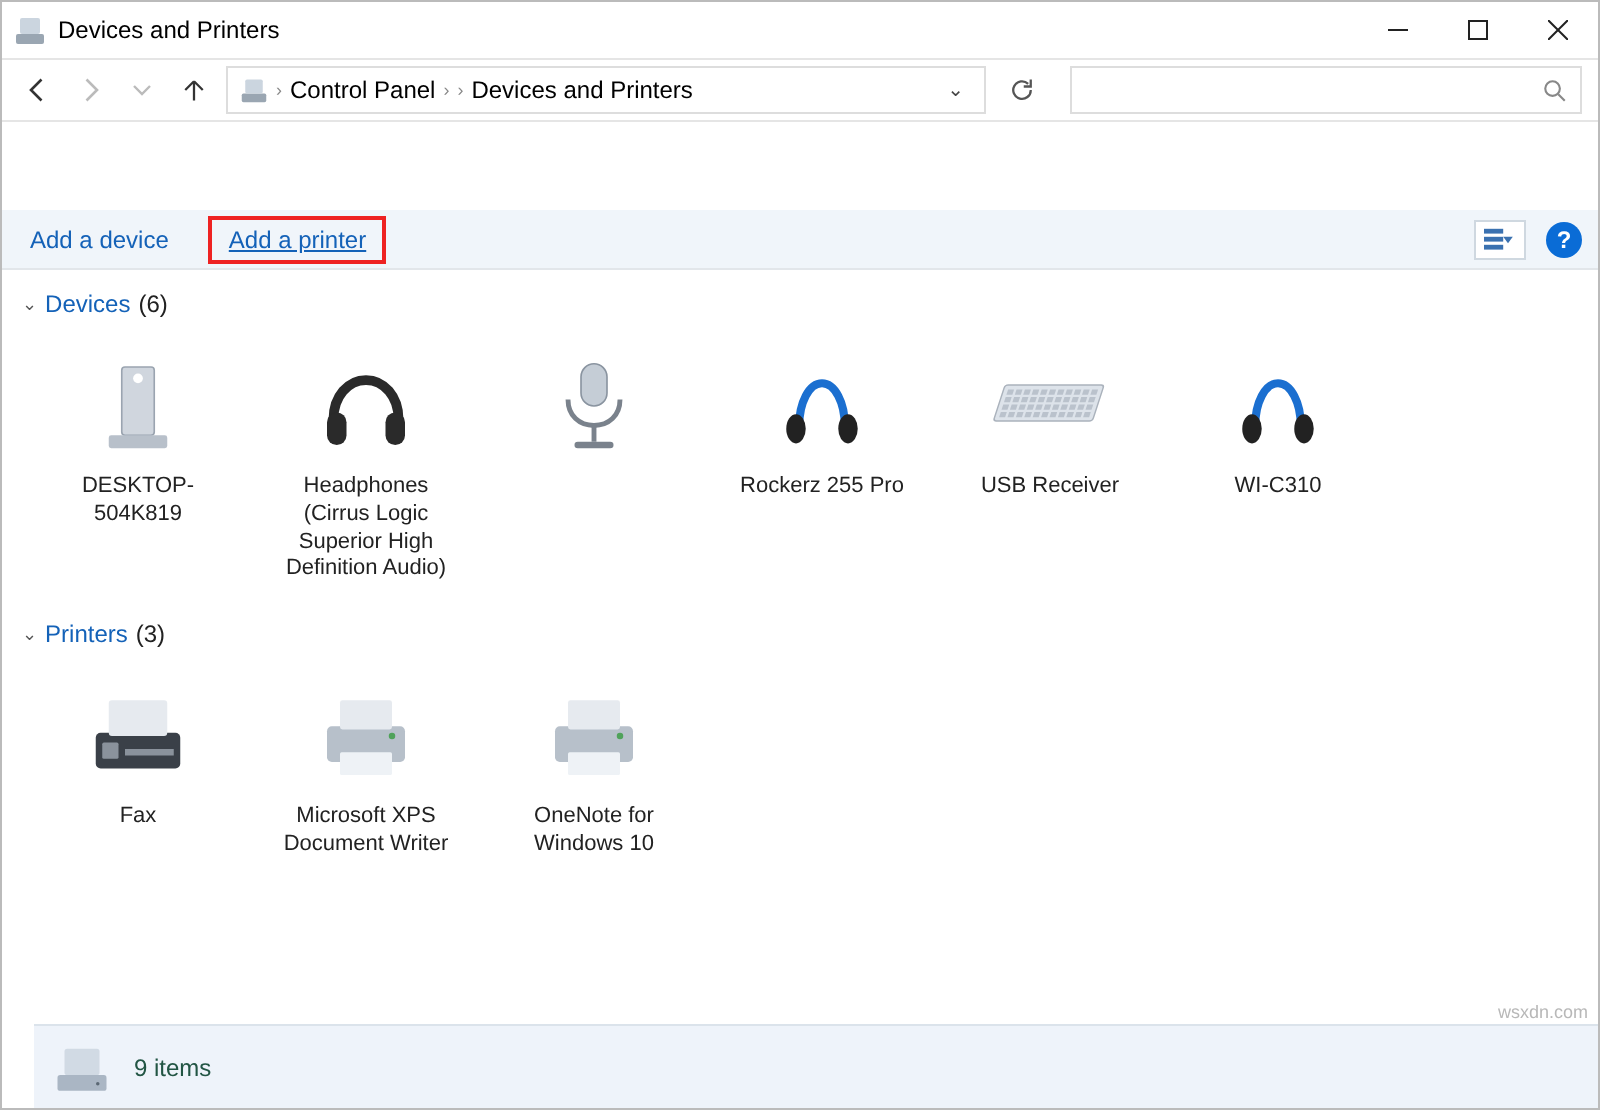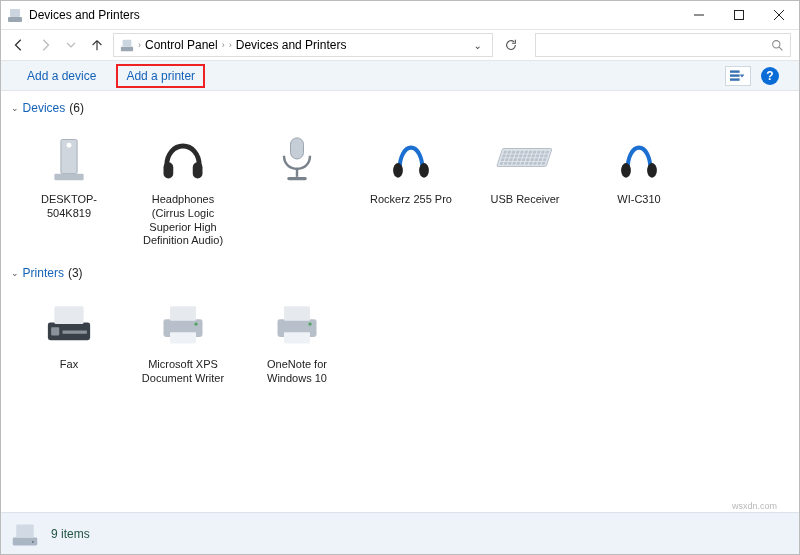--- a/index.html
+++ b/index.html
@@ -17,42 +17,42 @@
     .navbar { height: 32px; border-top: 1px solid #e5e5e5; border-bottom: 1px solid #e5e5e5; display: flex; align-items: center; padding: 0 8px; gap: 6px; }
     .navarrow { width: 20px; height: 20px; display:flex; align-items:center; justify-content:center; color:#333; }
     .navarrow.disabled { color: #bbb; }
     .breadcrumb { display:flex; align-items:center; gap:4px; font-size: 12px; padding: 0 6px; border: 1px solid #ddd; height: 24px; flex: 0 0 380px; }
     .breadcrumb .sep { color:#888; font-size: 9px; }
     .dropdown { color:#444; font-size:10px; padding: 0 4px;}
     .refresh { width: 24px; display:flex; align-items:center; justify-content:center; }
     .searchbox { flex: 1; height: 24px; border: 1px solid #ddd; display:flex; align-items:center; justify-content:flex-end; padding-right: 6px; color:#888; margin-left: 6px; }
 
     
-    .toolbar { height: 30px; background: #f0f5fa; border-bottom: 1px solid #e2e6ea; display:flex; align-items:center; padding: 0 20px; font-size: 12px; color: #1462b8; gap: 14px; }
+    .toolbar { height: 30px; background: #f0f5fa; border-bottom: 1px solid #e2e6ea; display:flex; align-items:center; padding: 0 8px; font-size: 12px; color: #1462b8; gap: 14px; margin-top: 44px; }
     .toolbar .btn { padding: 4px 6px; cursor:pointer; }
-    .toolbar .btn.highlight { border: 2px solid #e22; padding: 3px 8px; }
+    .toolbar .btn.highlight { border: 2px solid #e22; padding: 3px 8px; text-decoration: underline; }
     .toolbar .right { margin-left:auto; display:flex; align-items:center; gap:10px; }
     .viewctl { width:26px; height:20px; border:1px solid #cfd8e0; background:#fff; display:flex; align-items:center; justify-content:center; color:#3a71b0; font-size:10px;}
     .help { width:18px; height:18px; border-radius:50%; background:#0a6cd6; color:#fff; text-align:center; font-size:12px; font-weight:bold; line-height:18px; }
 
     
     .content { flex:1; overflow:auto; padding: 4px 0; }
     .group-head { color:#1462b8; font-size:12px; padding: 6px 10px; display:flex; align-items:center; gap:4px; }
     .group-head .chev { font-size:9px; color:#555; }
     .group-items { display:flex; flex-wrap:wrap; padding: 6px 10px 12px 20px; gap: 0 18px; }
     .item { width: 96px; text-align:center; font-size:11px; color:#222; cursor:default; }
     .item .thumb { width:68px; height:56px; margin: 4px auto 6px; display:flex; align-items:center; justify-content:center; }
     .item .label { line-height: 1.25; max-height: 56px; overflow:hidden; }
 
     
-    .statusbar { height: 42px; background:#eef3fa; border-top:1px solid #dbe3eb; display:flex; align-items:center; padding: 0 10px; font-size:12px; color:#254; gap:12px; }
+    .statusbar { height: 42px; background:#eef3fa; border-top:1px solid #dbe3eb; display:flex; align-items:center; padding: 0 10px; font-size:12px; color:#254; gap:12px;margin-left:16px; }
     .statusbar .sicon { width:28px; height:28px; display:flex; align-items:center; justify-content:center; }
 
     
-    .watermark { position:absolute; bottom:44px; right:23px; font-size:9px; color:#b8b8b8; }
+    .watermark { position:absolute; bottom:44px; right:6px; font-size:9px; color:#b8b8b8; }
 
     svg { display:block; }
   </style>
 </head>
 <body>
 
 <div class="titlebar">
   <span class="icon">
     <svg viewBox="0 0 16 16">
         <rect x="1" y="10" width="14" height="5" rx="1" fill="#9aa6b2"></rect>

